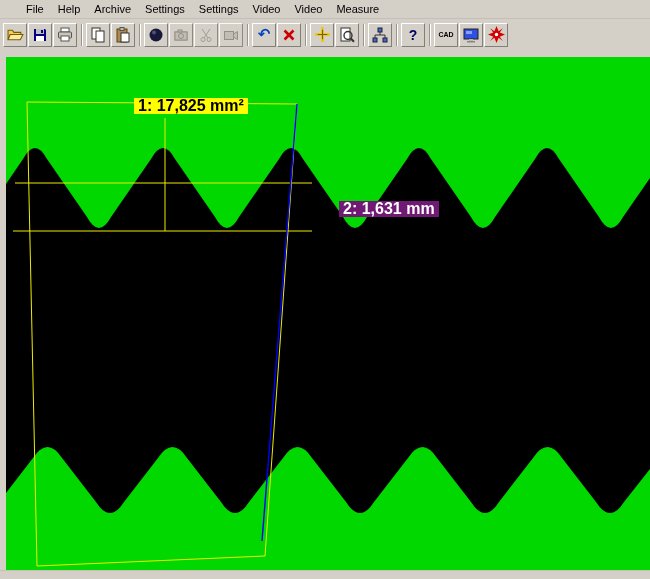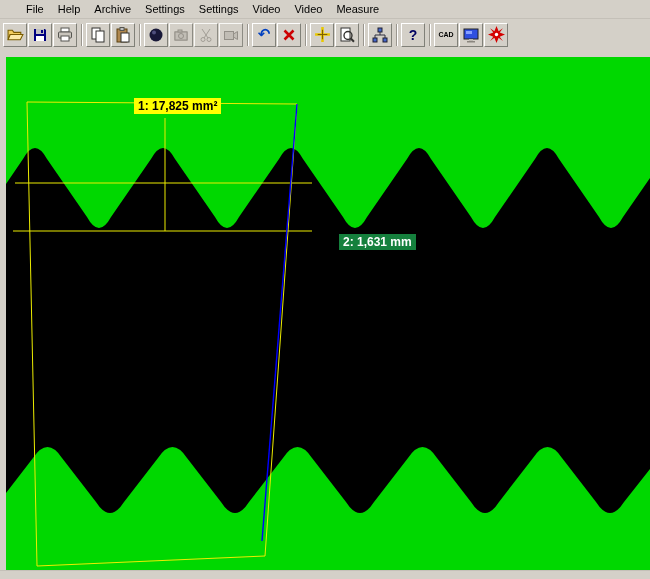--- a/index.html
+++ b/index.html
@@ -40,25 +40,25 @@
   .glyph-undo{font-size:15px;font-weight:bold;color:#0040c0;line-height:1;margin-top:-2px;}
   .glyph-help{font-size:14px;font-weight:bold;color:#000060;line-height:1;}
   .glyph-cad{font-size:7px;font-weight:bold;color:#000;letter-spacing:0;}
   
   .viewport{
     position:absolute;left:6px;top:57px;right:0;bottom:8px;
     background:#00d800;overflow:hidden;
   }
   .viewport svg{position:absolute;left:0;top:0;width:100%;height:100%;}
   .mlabel{
-    position:absolute;font-size:12px;font-weight:bold;line-height:16px;
+    position:absolute;font-size:16px;font-weight:bold;line-height:16px;
     padding:0 4px;white-space:nowrap;cursor:default;
   }
   .mlabel.m1{left:128px;top:41px;background:#ffff00;color:#000000;}
-  .mlabel.m2{left:333px;top:177px;background:#15803d;color:#ffffff;}
+  .mlabel.m2{left:333px;top:144px;background:#701a75;color:#ffffff;}
   
   .statusbar{
     position:absolute;left:0;right:0;bottom:0;height:8px;background:#d4d0c8;
     border-top:1px solid #c4c0b8;
   }
 </style>
 </head>
 <body>
 
 <div>

